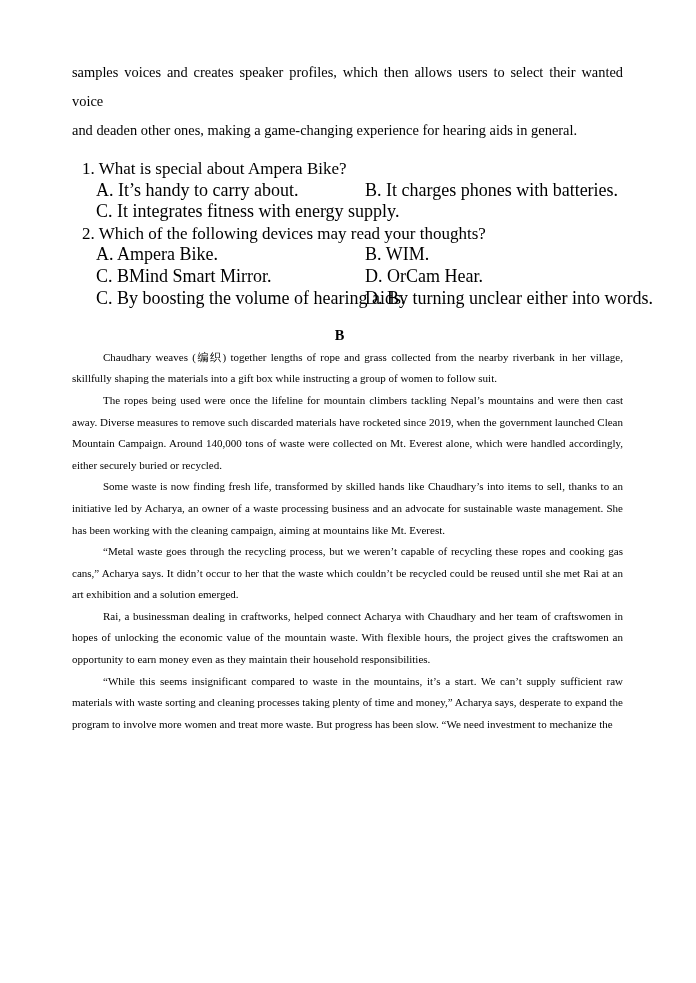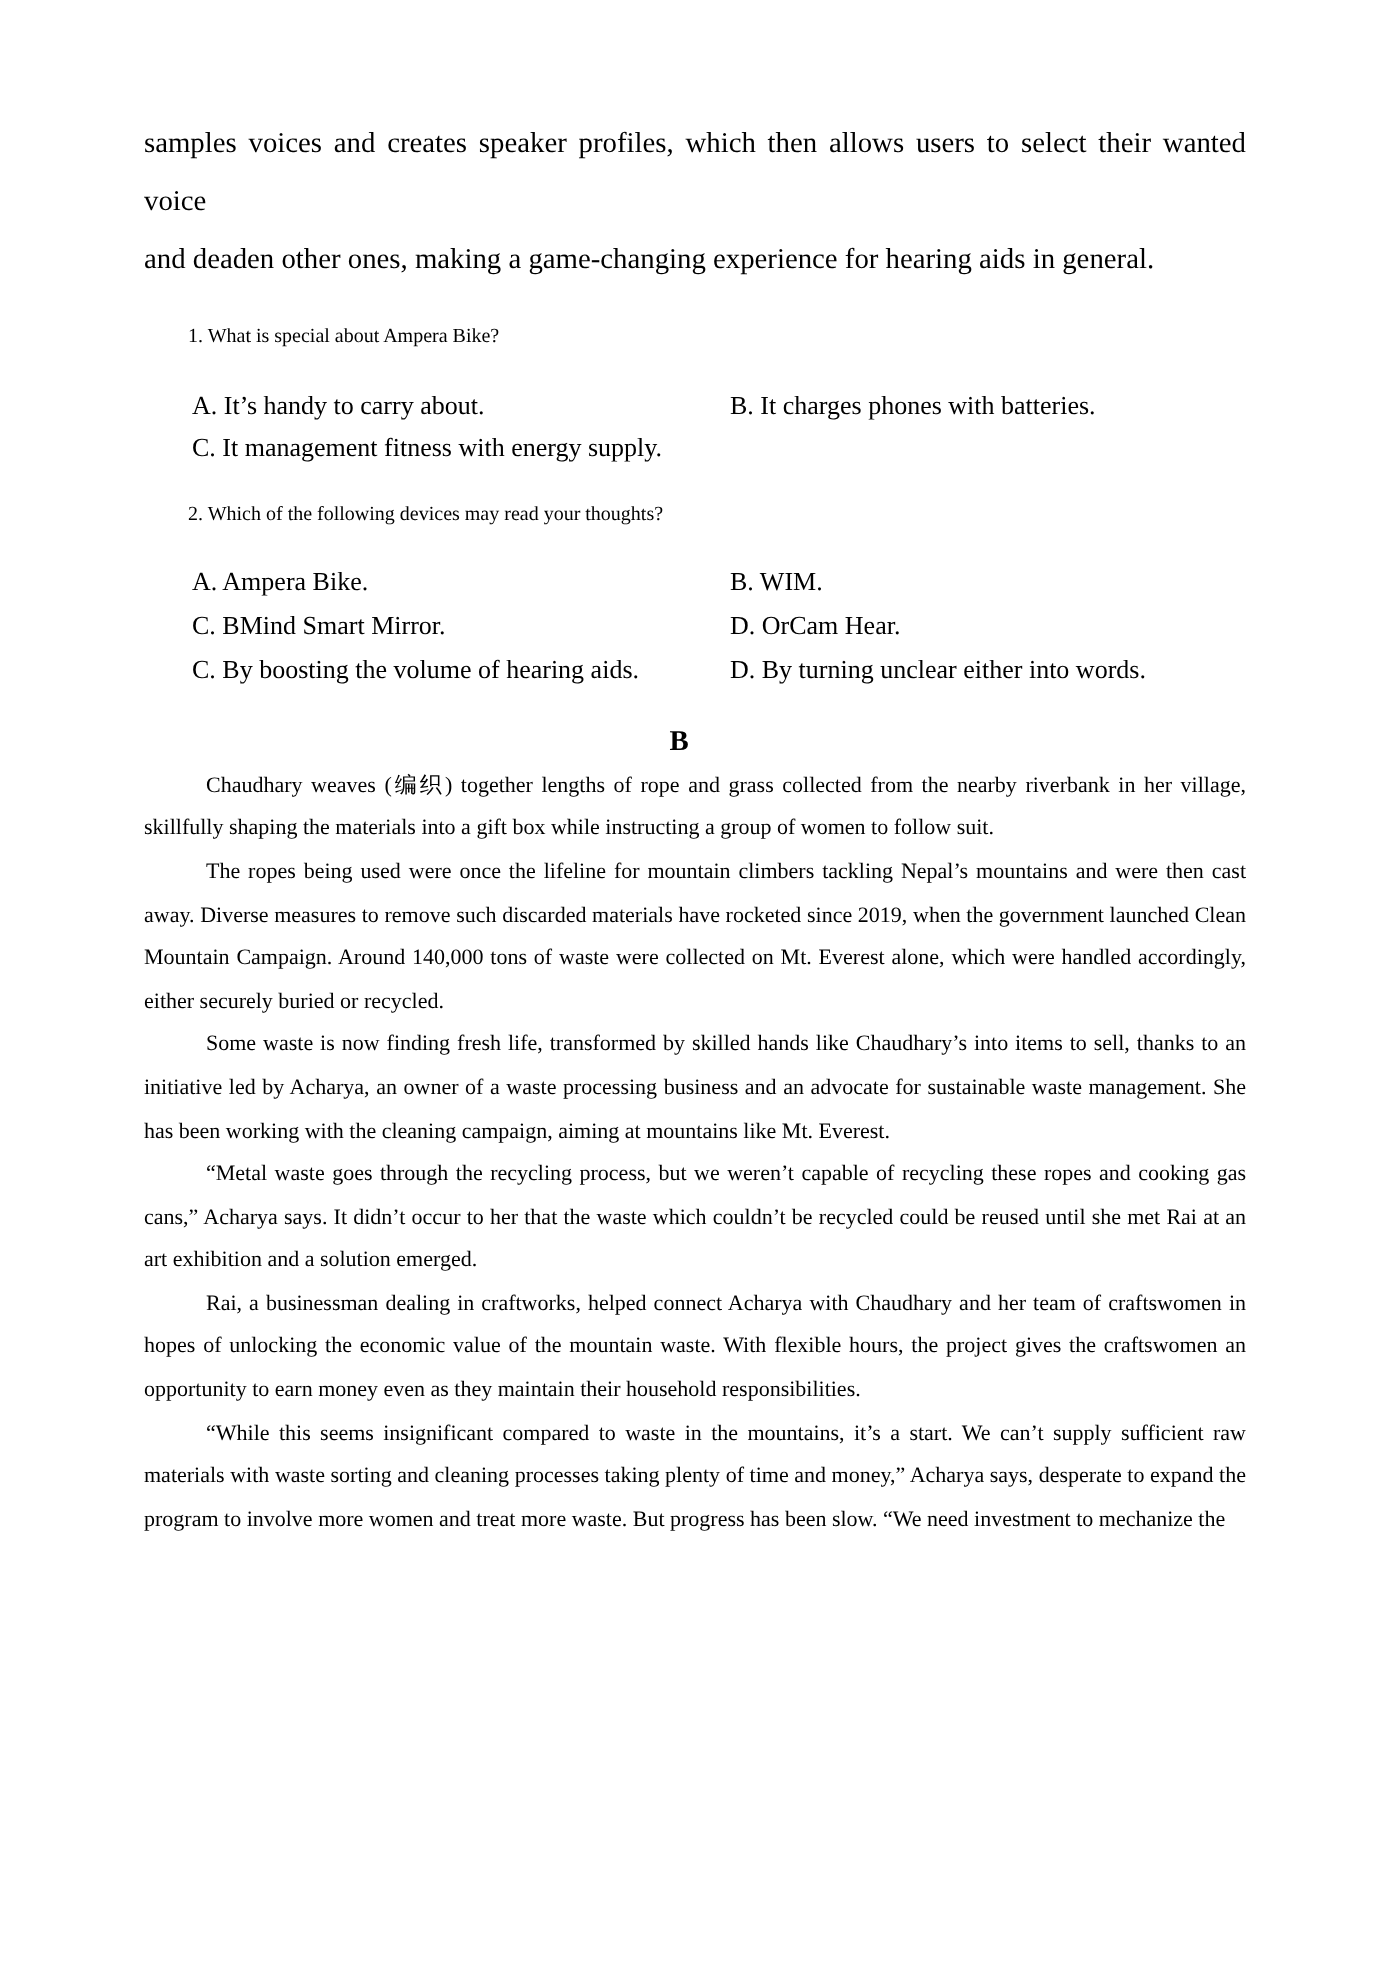--- a/index.html
+++ b/index.html
@@ -38,29 +38,29 @@
 
   
   .questions {
     margin-top: 13px;
   }
   .qitem {
     margin: 0;
     padding: 0;
   }
   .qstem {
-    font-size: 10px;
+    font-size: 17px;
     line-height: 21.6px;
-    margin: 12px;
+    margin: 0;
     padding-left: 10px;
     white-space: nowrap;
   }
   .qopts {
     position: relative;
-    font-size: 13px;
+    font-size: 18px;
     line-height: 21.6px;
   }
   .qrow {
     display: block;
     position: relative;
     height: 21.6px;
     white-space: nowrap;
   }
   .opt-left {
     position: absolute;
@@ -113,21 +113,21 @@
       <div class="qstem">
         <span>1.</span>
         <span>What is special about Ampera Bike?</span>
       </div>
       <div class="qopts">
         <div class="qrow">
           <span class="opt-left">A. It’s handy to carry about.</span>
           <span class="opt-right">B. It charges phones with batteries.</span>
         </div>
         <div class="qrow">
-          <span class="opt-left">C. It management fitness with energy supply.</span>
+          <span class="opt-left">C. It integrates fitness with energy supply.</span>
         </div>
       </div>
     </div>
 
     <div class="qitem">
       <div class="qstem">
         <span>2.</span>
         <span>Which of the following devices may read your thoughts?</span>
       </div>
       <div class="qopts">

